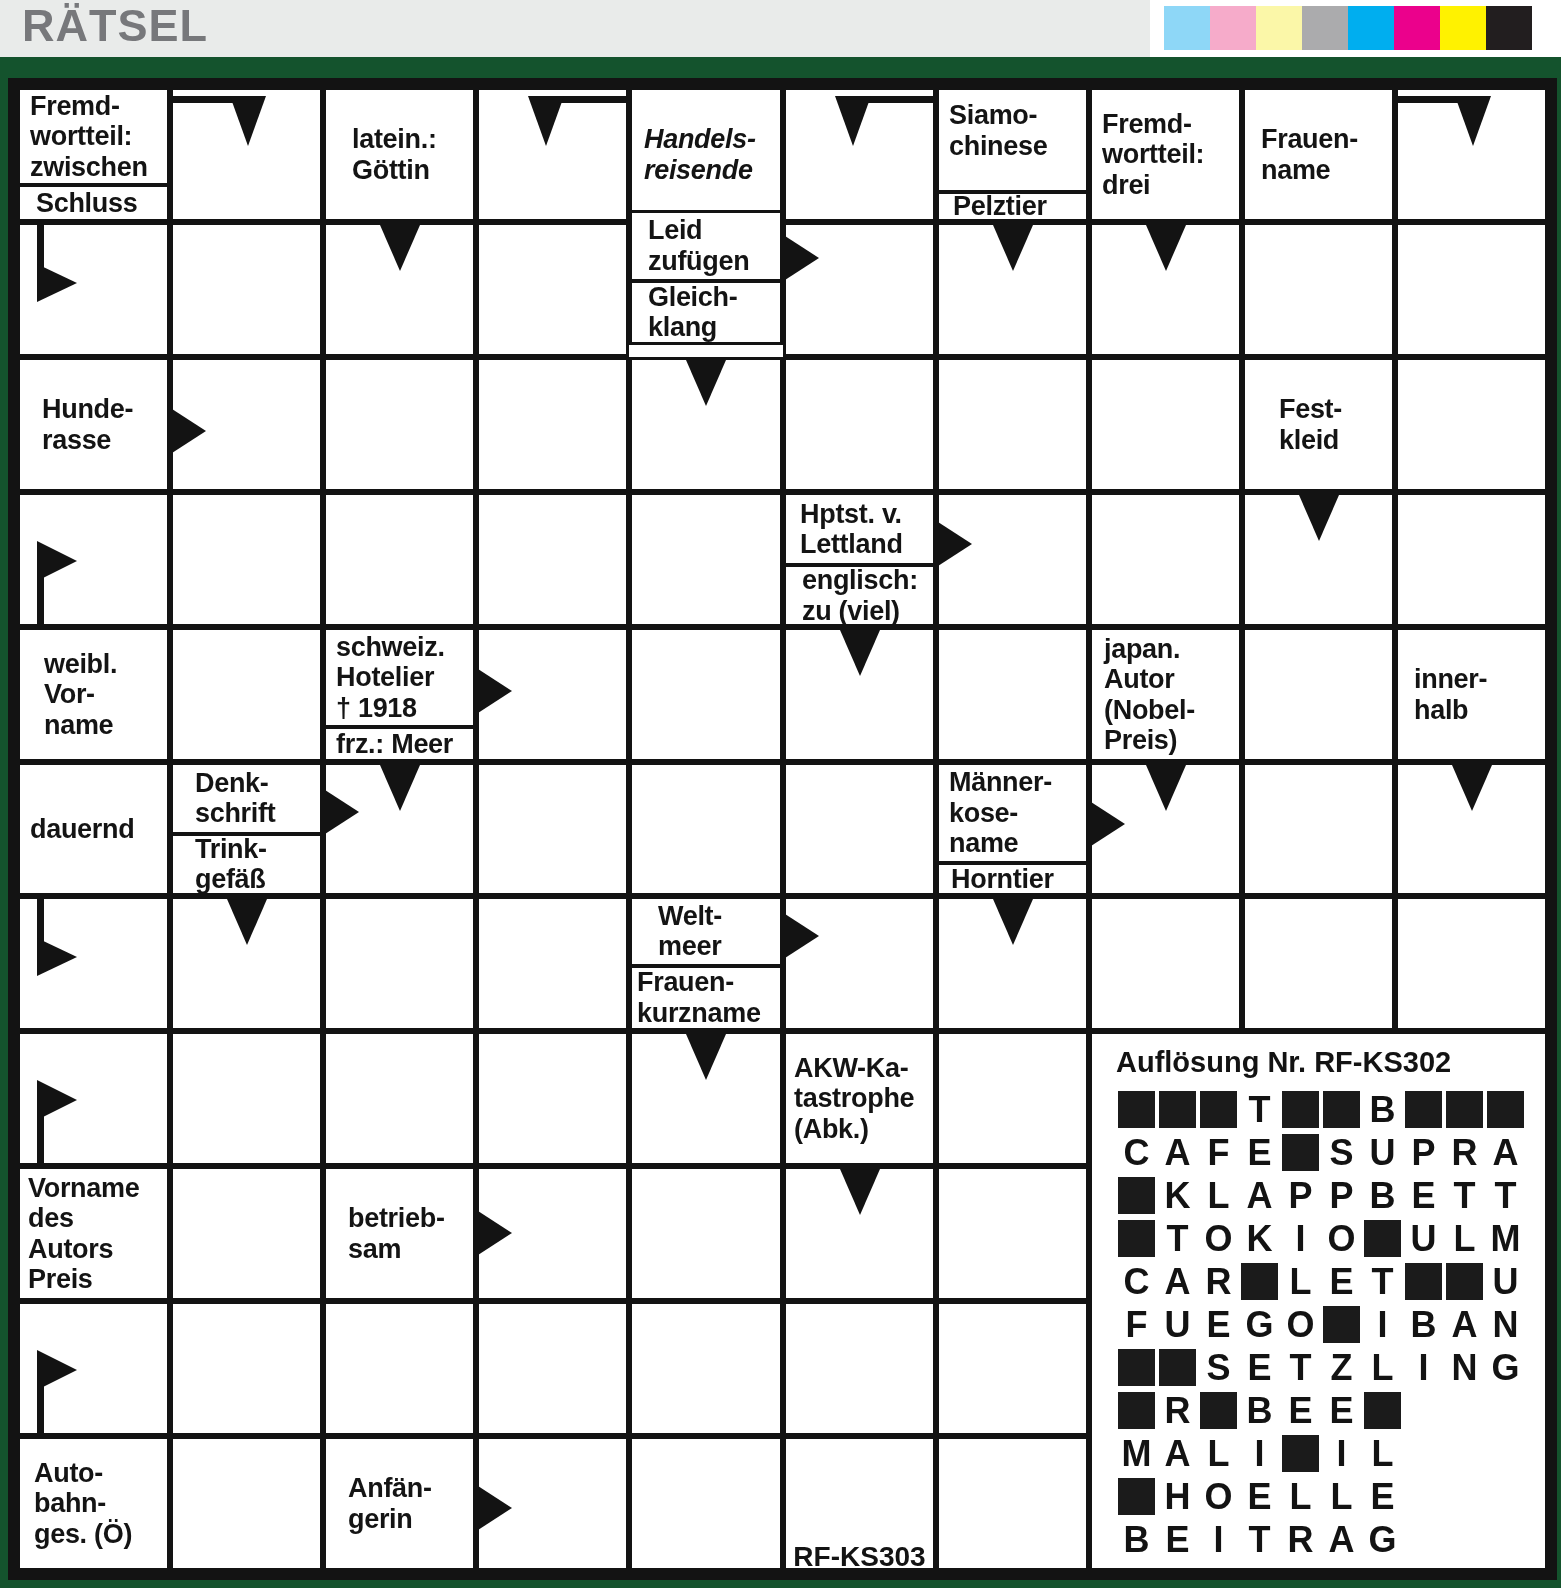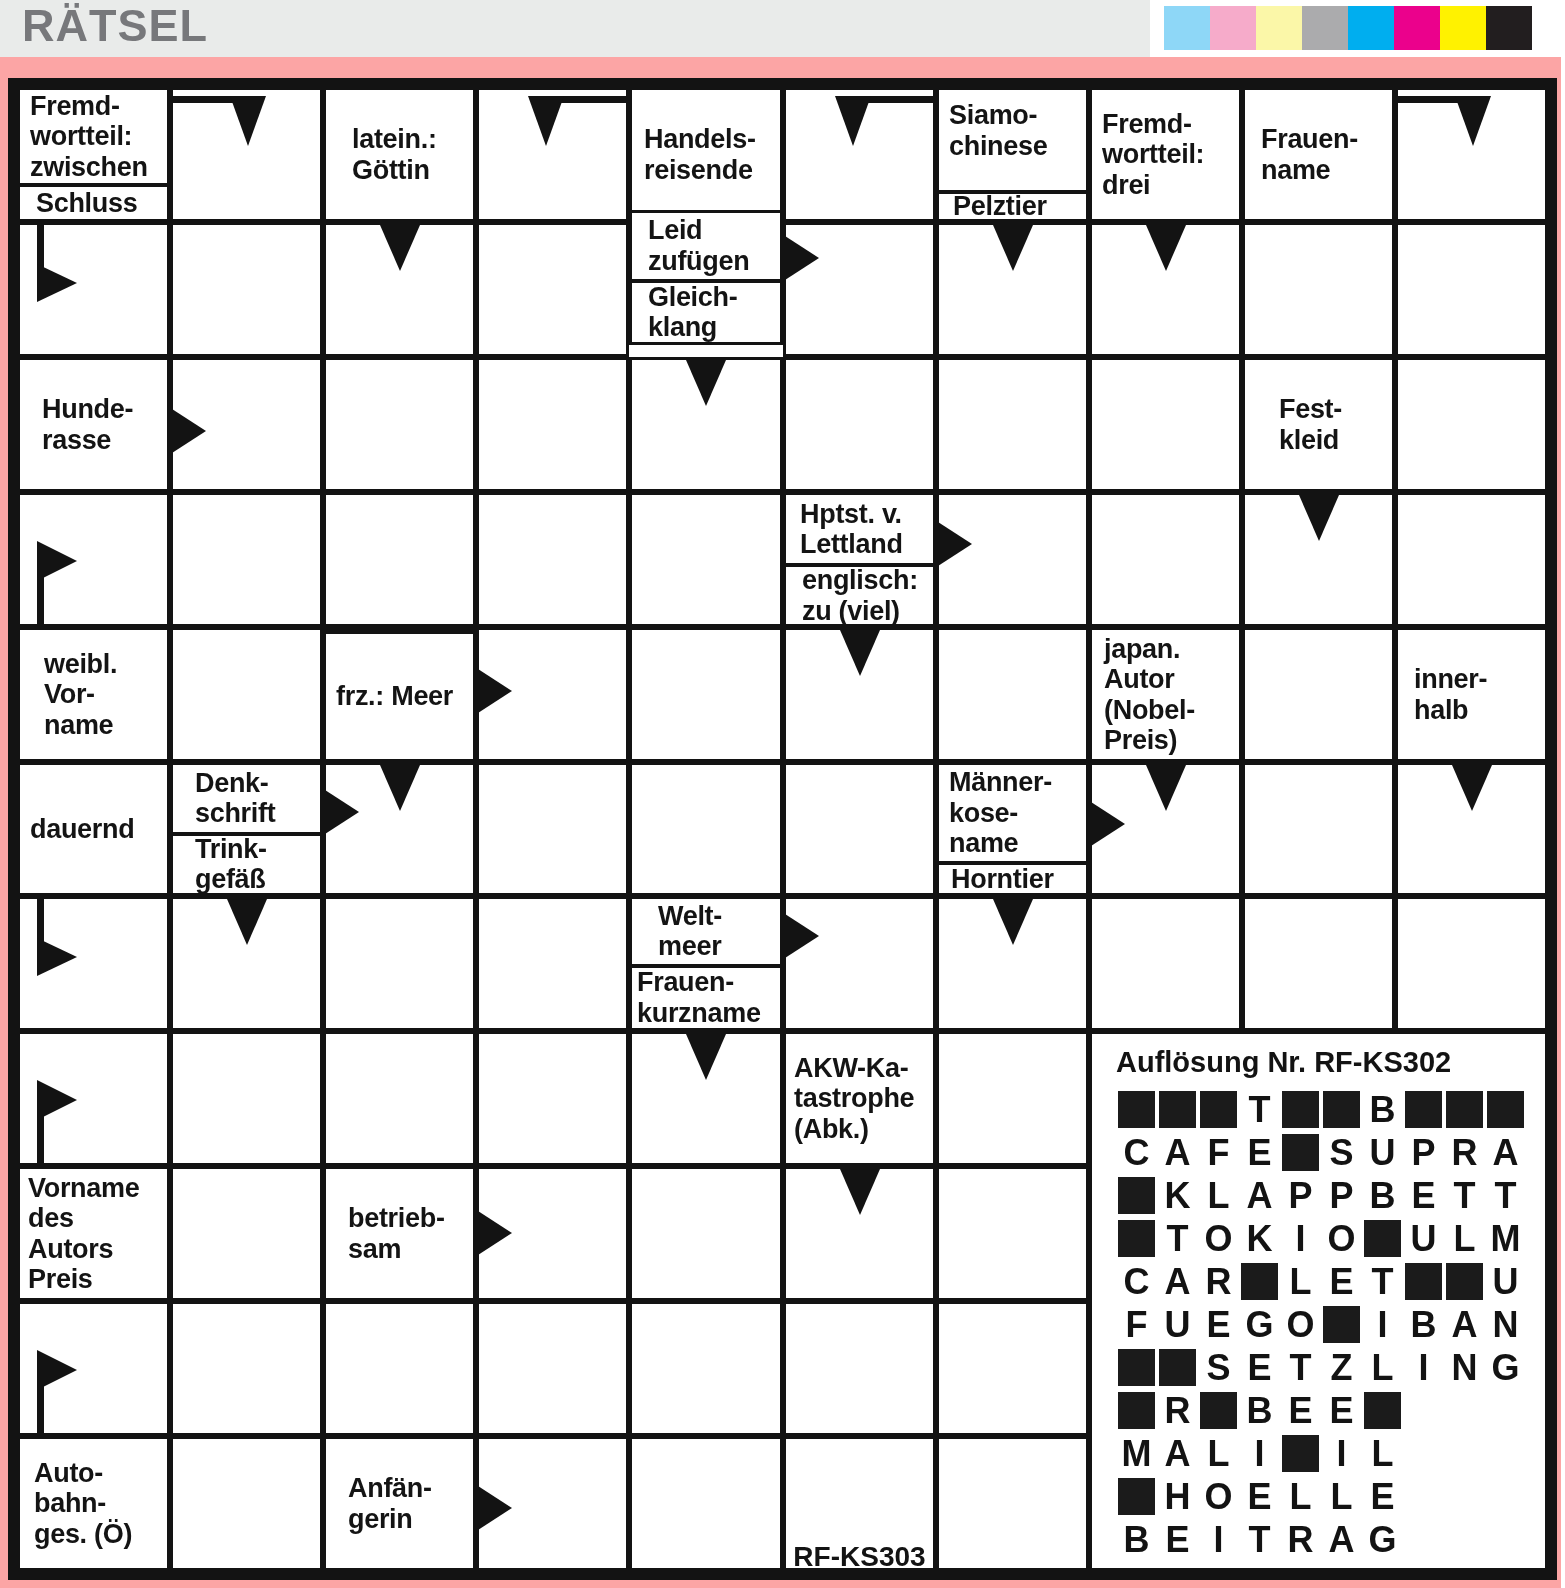--- a/index.html
+++ b/index.html
@@ -1,16 +1,16 @@
 <!DOCTYPE html>
 <html><head>
 <meta charset="utf-8">
 <style>
   html,body{margin:0;padding:0;background:#ffffff;}
-  .page{position:relative;width:1561px;height:1588px;background:#fca5a5;overflow:hidden;
+  .page{position:relative;width:1561px;height:1588px;background:#14532d;overflow:hidden;
         font-family:"Liberation Sans",sans-serif;}
   .header-bar{position:absolute;left:0;top:0;width:1565px;height:57px;background:#e9ebea;}
   .header-title{position:absolute;left:22px;top:0px;font-size:45px;font-weight:800;
         color:#77787b;letter-spacing:1px;}
   .colorbars{position:absolute;right:0;top:0;width:415px;height:57px;background:#ffffff;
         display:flex;align-items:flex-start;padding:6px 33px 0 14px;box-sizing:border-box;}
   .swatch{width:46px;height:44px;flex:0 0 46px;}
   .grid{position:absolute;left:8px;top:78px;width:1549px;height:1502px;
         border:9px solid #131313;box-sizing:border-box;background:#fff;}
   .cell{position:absolute;border:3px solid #131313;box-sizing:border-box;background:#fff;}
@@ -52,21 +52,21 @@
 wortteil:
 zwischen</div>
         <div class="clue-part second" style="flex: 1 1 auto; padding-left: 16px;">Schluss</div>
       </div>
       <div class="cell" style="left: 153px; top: 0px; width: 153px; height: 135px;"></div>
       <div class="cell clue" style="left: 306px; top: 0px; width: 153px; height: 135px;">
         <div class="clue-part" style="flex: 1 1 auto; padding-left: 26px;">latein.:
 Göttin</div>
       </div>
       <div class="cell" style="left: 459px; top: 0px; width: 153px; height: 135px;"></div>
-      <div class="cell clue" style="left: 612px; top: 0px; width: 154px; height: 135px;">
+      <div class="cell clue" style="left: 612px; top: 0px; width: 154px; height: 135px; font-style: italic;">
         <div class="clue-part" style="flex: 1 1 auto; padding-left: 12px;">Handels-
 reisende</div>
       </div>
       <div class="cell" style="left: 766px; top: 0px; width: 153px; height: 135px;"></div>
       <div class="cell clue" style="left: 919px; top: 0px; width: 153px; height: 135px;">
         <div class="clue-part" style="flex: 0 0 63%; padding-left: 10px;">Siamo-
 chinese</div>
         <div class="clue-part second" style="flex: 1 1 auto; padding-left: 14px; margin-top: 19px;">Pelztier</div>
       </div>
       <div class="cell clue" style="left: 1072px; top: 0px; width: 153px; height: 135px;">
@@ -125,20 +125,23 @@
       <div class="cell" style="left: 1072px; top: 405px; width: 153px; height: 135px;"></div>
       <div class="cell" style="left: 1225px; top: 405px; width: 153px; height: 135px;"></div>
       <div class="cell" style="left: 1378px; top: 405px; width: 153px; height: 135px;"></div>
       <div class="cell clue" style="left: 0px; top: 540px; width: 153px; height: 135px;">
         <div class="clue-part" style="flex: 1 1 auto; padding-left: 24px;">weibl.
 Vor-
 name</div>
       </div>
       <div class="cell" style="left: 153px; top: 540px; width: 153px; height: 135px;"></div>
       <div class="cell clue" style="left: 306px; top: 540px; width: 153px; height: 135px;">
+        <div class="clue-part" style="flex: 0 0 74%; padding-left: 10px;">schweiz.
+Hotelier
+† 1918</div>
         <div class="clue-part second" style="flex: 1 1 auto; padding-left: 10px;">frz.: Meer</div>
       </div>
       <div class="cell" style="left: 459px; top: 540px; width: 153px; height: 135px;"></div>
       <div class="cell" style="left: 612px; top: 540px; width: 154px; height: 135px;"></div>
       <div class="cell" style="left: 766px; top: 540px; width: 153px; height: 135px;"></div>
       <div class="cell" style="left: 919px; top: 540px; width: 153px; height: 135px;"></div>
       <div class="cell clue" style="left: 1072px; top: 540px; width: 153px; height: 135px;">
         <div class="clue-part" style="flex: 1 1 auto; padding-left: 12px;">japan.
 Autor
 (Nobel-

